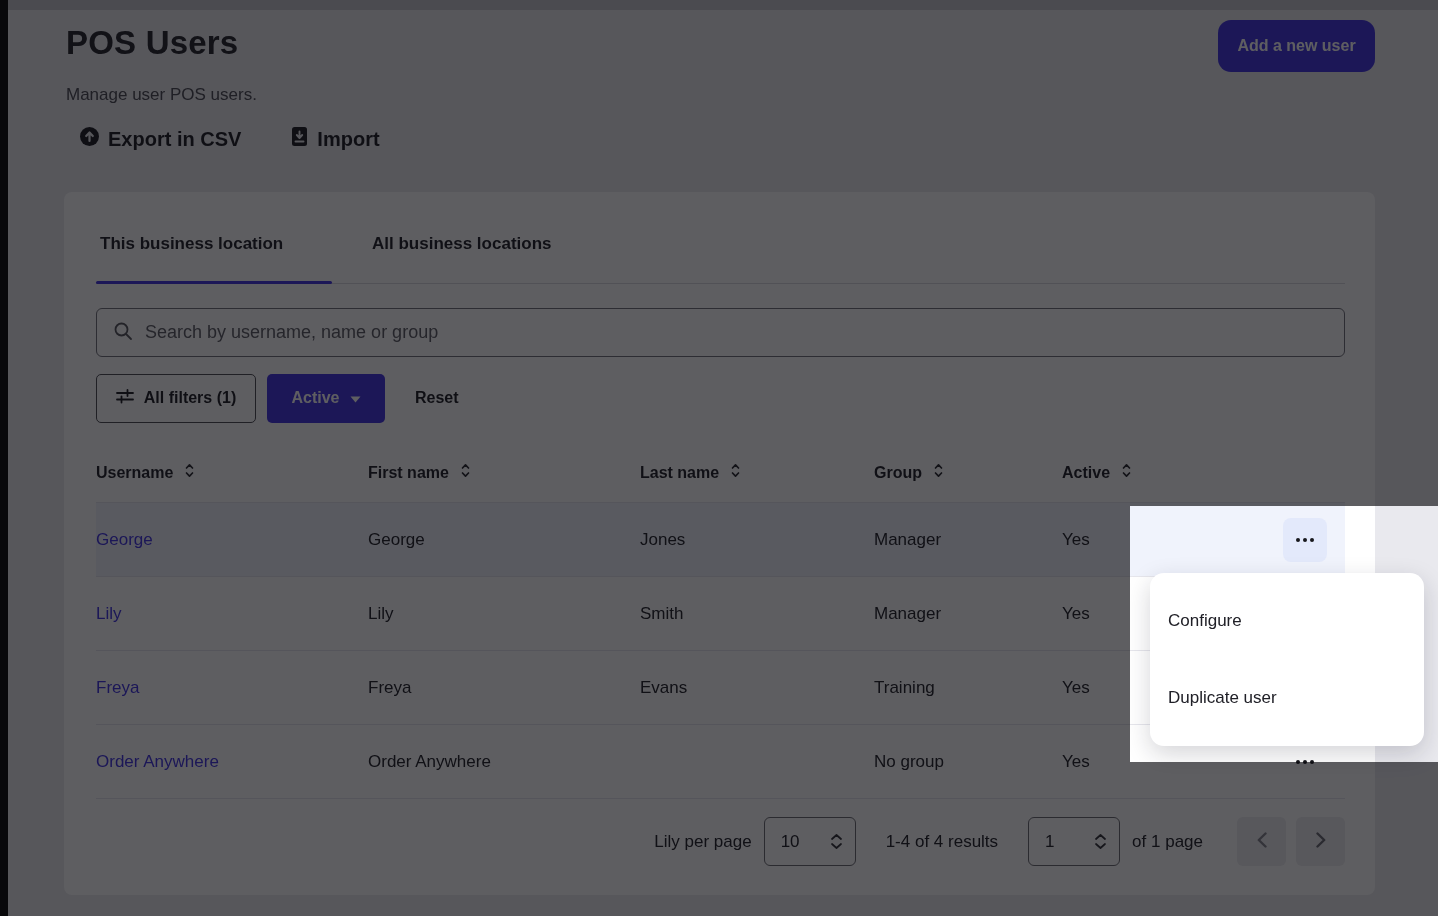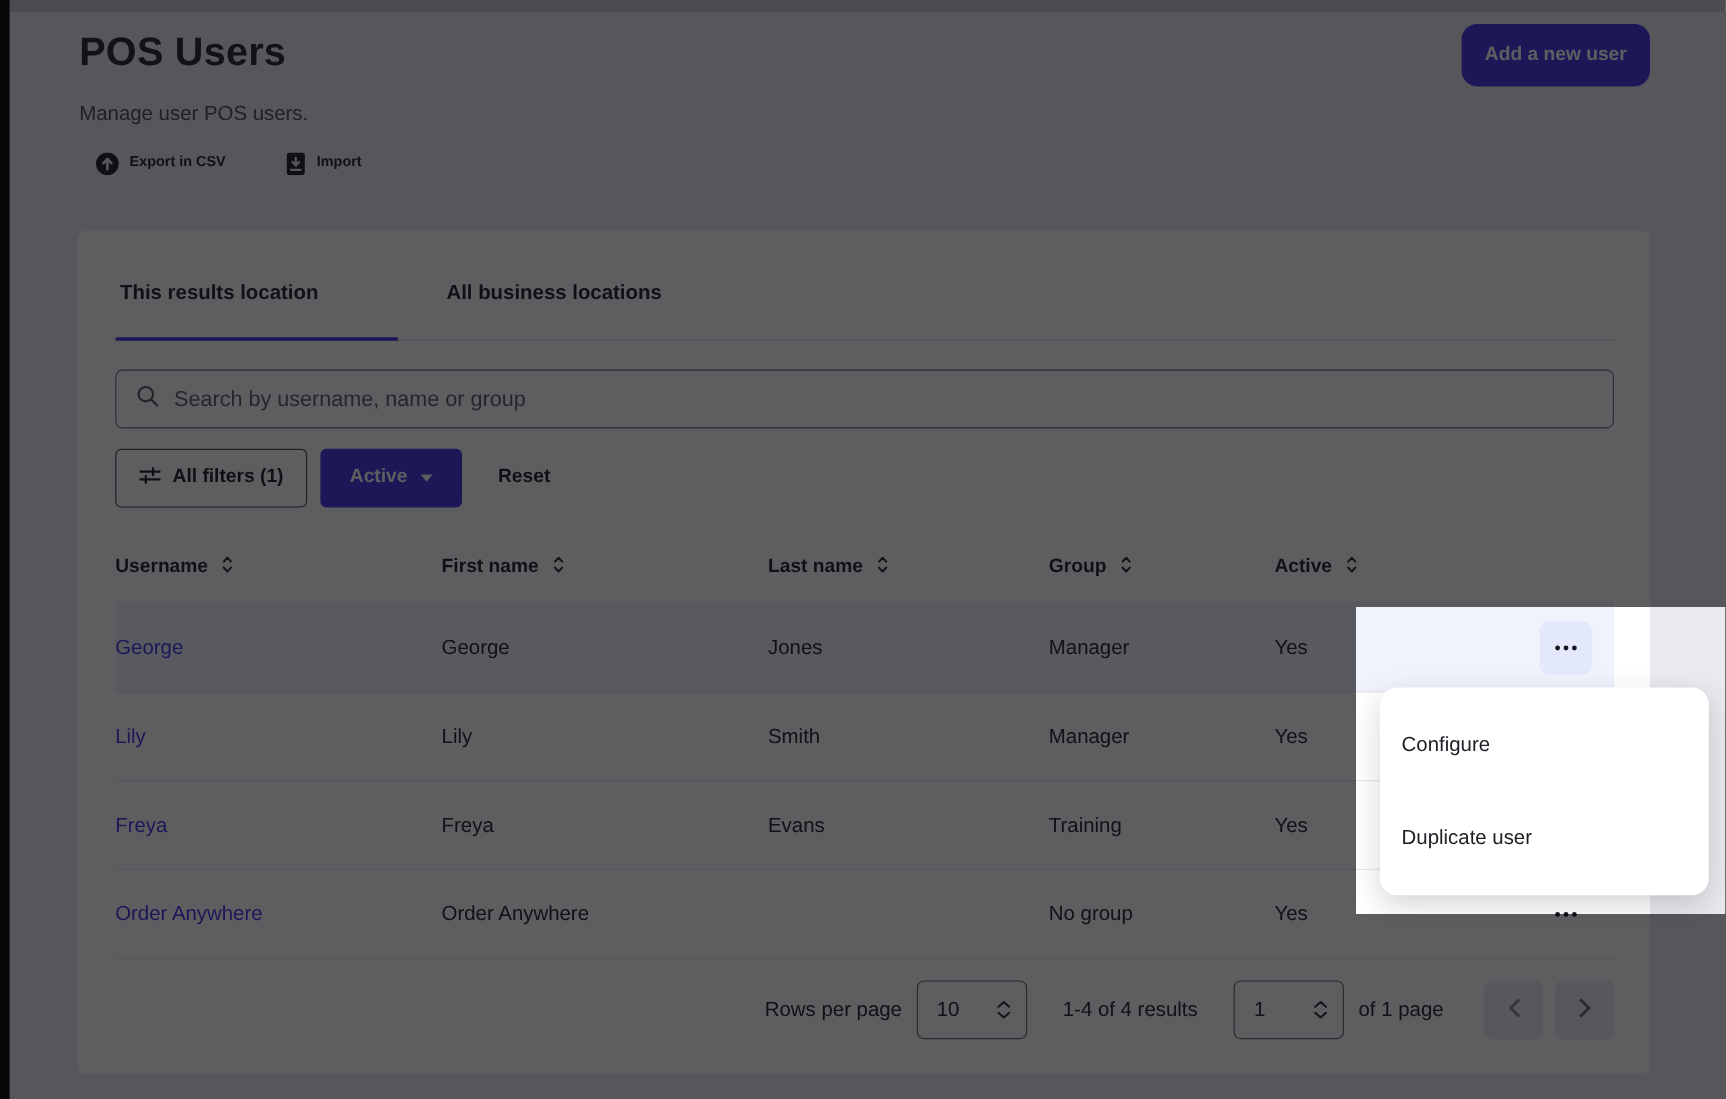--- a/index.html
+++ b/index.html
@@ -10,22 +10,22 @@
     font-family:"Liberation Sans","DejaVu Sans",sans-serif;
     color:#202027;
   }
   .top-band { position:absolute; left:0; top:0; width:1438px; height:10px; background:#c9c9ce; z-index:1; }
   .left-strip { position:absolute; left:0; top:0; width:8px; height:916px; background:#060608; z-index:2; }
 
   
   .page-title { position:absolute; left:66px; top:24px; font-size:33px; font-weight:700; color:#232329; letter-spacing:.2px; }
   .page-subtitle { position:absolute; left:66px; top:85px; font-size:17px; color:#4a4a52; }
   .io-row { position:absolute; left:80px; top:127px; display:flex; gap:50px; }
-  .io-btn { display:flex; gap:9px; background:none; border:none; cursor:pointer;
-            font-family:inherit; font-size:12px; font-weight:700; color:#1c1c22; }
+  .io-btn { display:flex; align-items:center; gap:9px; background:none; border:none; cursor:pointer;
+            font-family:inherit; font-size:20px; font-weight:700; color:#1c1c22; }
   .add-btn { position:absolute; left:1218px; top:20px; width:157px; height:52px;
              background:#4033e2; color:#ffffff; border:none; border-radius:13px;
              font-family:inherit; font-size:16px; font-weight:700; cursor:pointer; }
 
   
   .card { position:absolute; left:64px; top:192px; width:1311px; height:703px;
           background:#ffffff; border-radius:8px; }
   .tab { position:absolute; top:42px; background:none; border:none; cursor:pointer;
          font-family:inherit; font-size:17px; font-weight:700; color:#1f1f26; }
   .tab-1 { left:36px; }
@@ -120,21 +120,21 @@
             <path d="M4.5 14.5H12.5" stroke="#e9e9ee" stroke-width="1.9" stroke-linecap="round"></path>
           </svg>
       </span>
       <span>Import</span>
     </button>
   </div>
 
   <button class="add-btn">Add a new user</button>
 
   <section class="card">
-    <button class="tab tab-1">This results location</button>
+    <button class="tab tab-1">This business location</button>
     <button class="tab tab-2">All business locations</button>
     <div class="tab-divider"></div>
     <div class="tab-underline"></div>
 
     <div class="search-box">
       <span>
         <svg width="20" height="20" viewBox="0 0 20 20" fill="none" stroke="#55555c" stroke-width="1.8">
             <circle cx="8.5" cy="8.5" r="6"></circle>
             <path d="M13 13 L18 18" stroke-linecap="round"></path>
           </svg>
@@ -257,21 +257,21 @@
             <button class="dots-btn">
               <i></i>
               <i></i>
               <i></i>
             </button>
           </span>
       </div>
     </div>
 
     <div class="pagination">
-      <span class="pag-label">Rows per page</span>
+      <span class="pag-label">Lily per page</span>
       <div class="pag-select">
         <span>10</span>
         <span class="stepper">
           <svg width="11" height="6" viewBox="0 0 11 6" fill="none" stroke="#2f2f36" stroke-width="1.7" stroke-linecap="round" stroke-linejoin="round">
               <path d="M1 5 L5.5 1 L10 5"></path>
             </svg>
           <svg width="11" height="6" viewBox="0 0 11 6" fill="none" stroke="#2f2f36" stroke-width="1.7" stroke-linecap="round" stroke-linejoin="round">
               <path d="M1 1 L5.5 5 L10 1"></path>
             </svg>
         </span>

